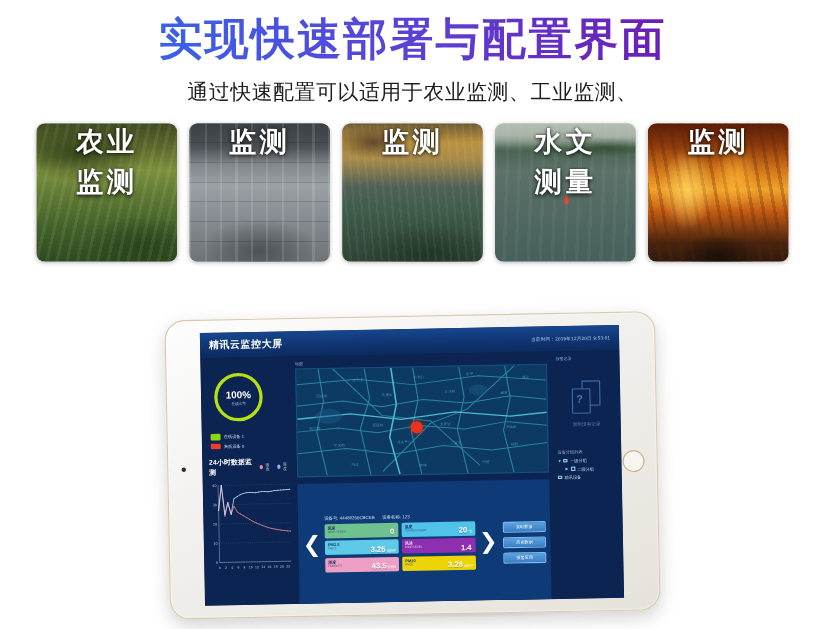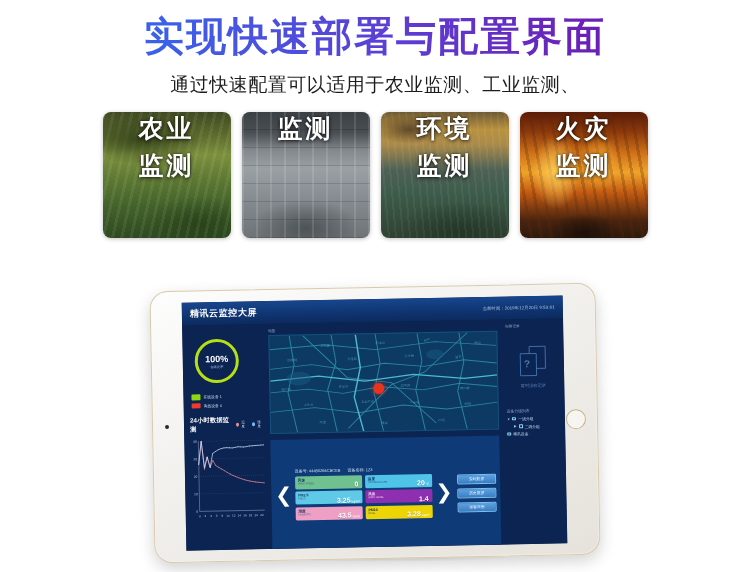--- a/index.html
+++ b/index.html
@@ -289,30 +289,37 @@
   <div class="card">
     <div class="bg bg-ind"></div>
     <div class="label">
       <span>监测</span>
     </div>
   </div>
 
   <div class="card">
     <div class="bg bg-env"></div>
     <div class="label">
-      <span>环境</span>
       <span>监测</span>
     </div>
   </div>
 
+  <div class="card">
+    <div class="bg bg-hyd">
+      <div class="buoy"></div>
+    </div>
+    <div class="label">
+      <span>水文</span>
+      <span>测量</span>
+    </div>
+  </div>
 
   <div class="card">
     <div class="bg bg-fire"></div>
     <div class="label">
-      <span>火灾</span>
       <span>监测</span>
     </div>
   </div>
 
 </div>
 
 <div class="shadow"></div>
 
 <div class="tablet-wrap">
   <div class="tablet">

